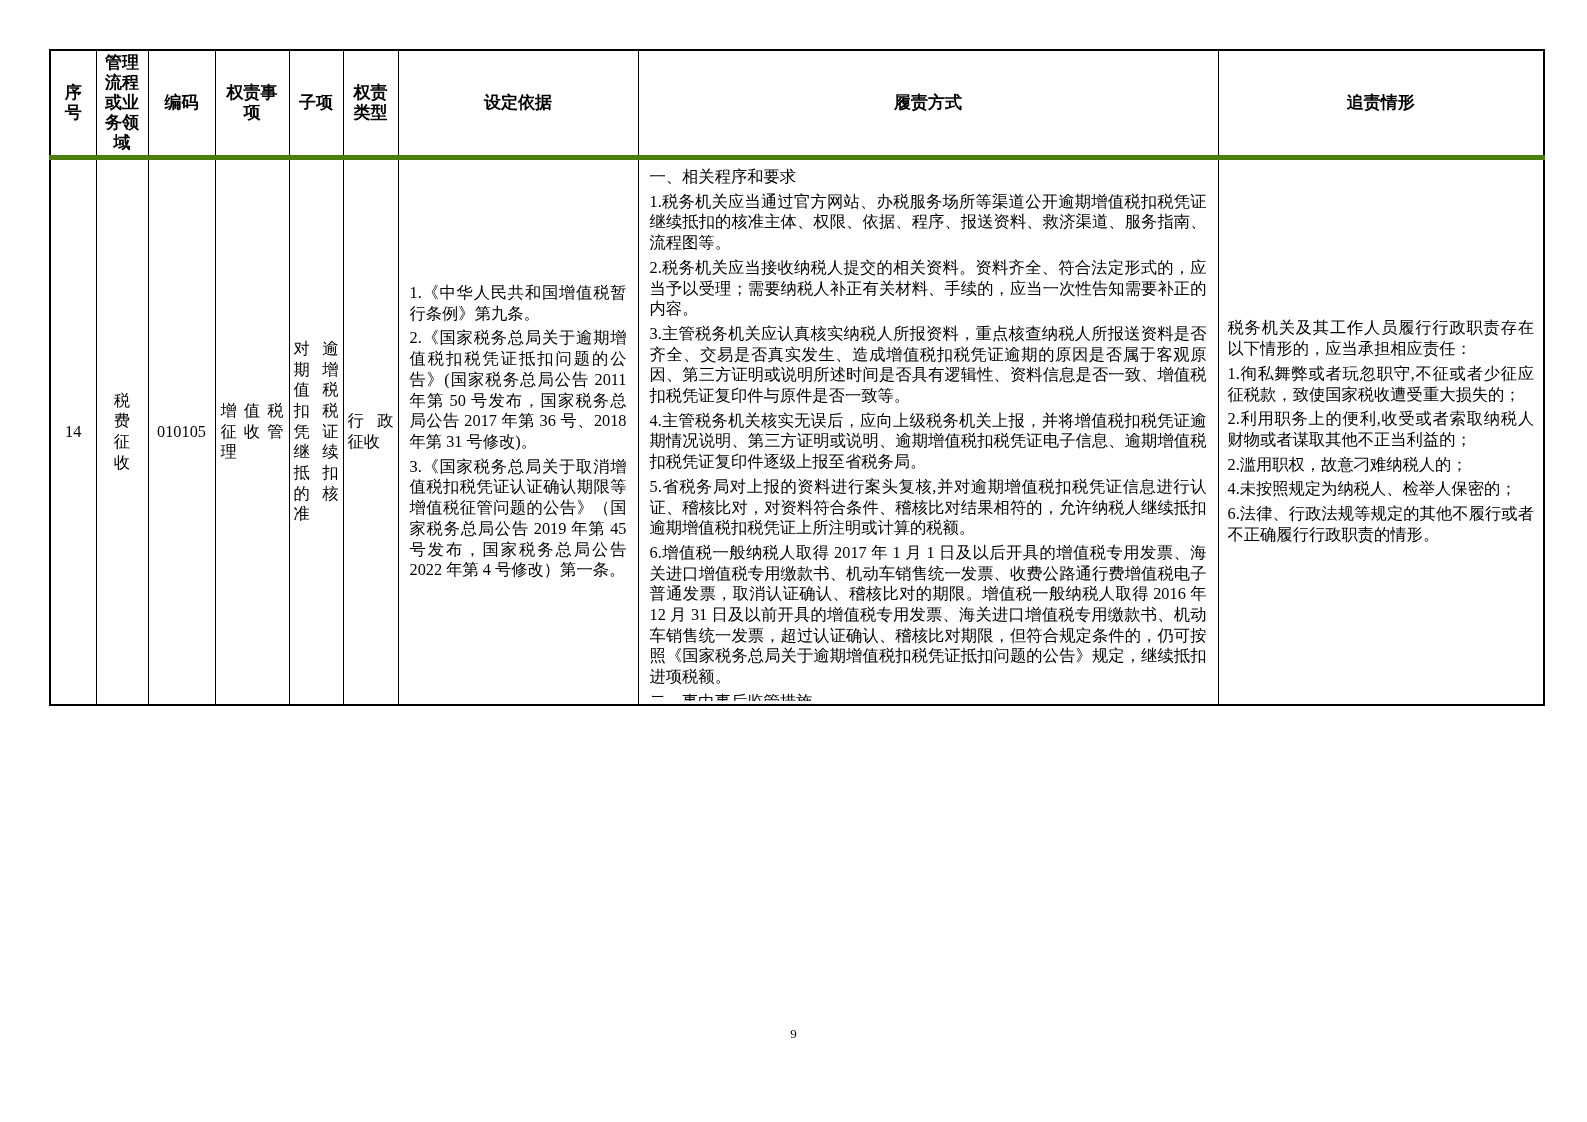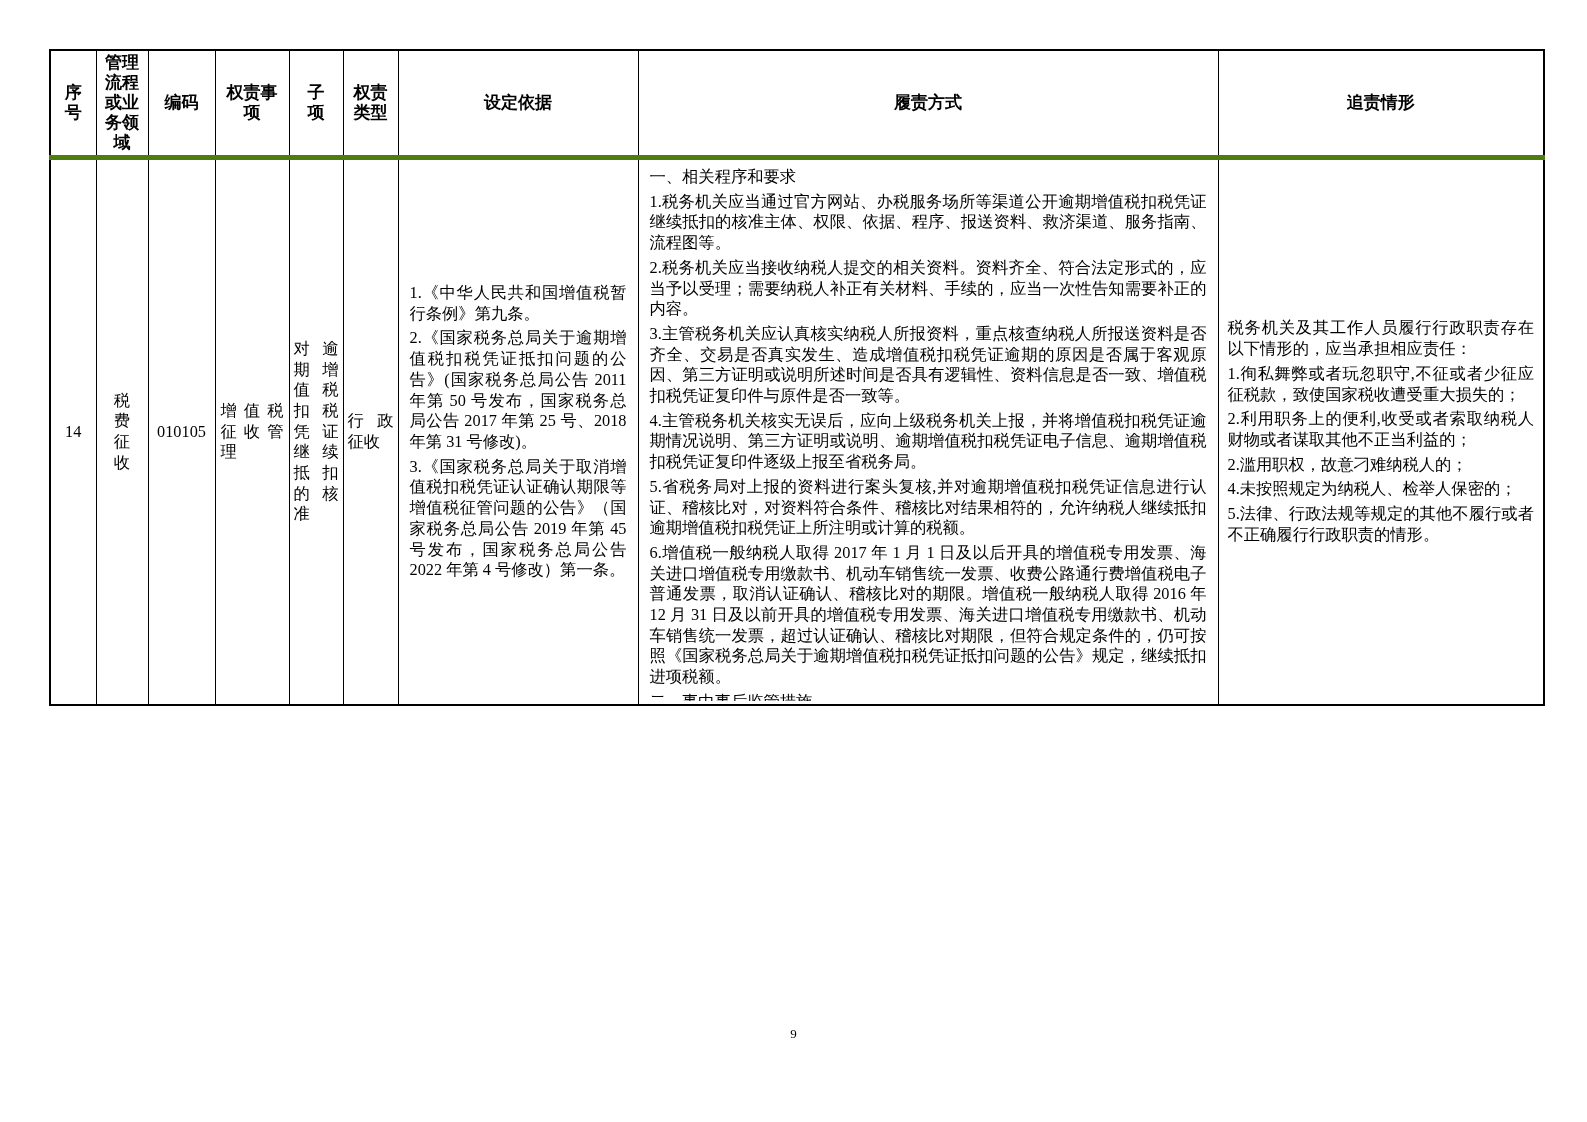--- a/index.html
+++ b/index.html
@@ -38,21 +38,21 @@
     line-height: 20px;
     text-align: center;
     vertical-align: middle;
     padding: 2px;
     border-bottom: 5px solid #4d7c0f;
   }
   th.h-serial { padding: 2px 8px; }
   th.h-area   { padding: 2px 6px; }
   th.h-code   { padding: 2px 6px; }
   th.h-matter { padding: 2px 8px; }
-  th.h-sub    { padding: 2px 10px; }
+  th.h-sub    { padding: 2px 1px; }
   th.h-type   { padding: 2px 8px; }
 
   .matrix td {
     font-size: 16.3px;
     line-height: 20.7px;
     vertical-align: middle;
     text-align: justify;
     text-justify: inter-character;
     padding: 2px 4px;
   }
@@ -114,21 +114,21 @@
         <td class="c-serial">14</td>
         <td class="c-area">税费征收</td>
         <td class="c-code">010105</td>
         <td class="c-matter">增值税征收管理</td>
         <td class="c-sub">对逾期增值税扣税凭证继续抵扣的核准</td>
         <td class="c-type">行政征收</td>
 
         <td class="c-basis">
           <div class="cellbox">
             <p>1.《中华人民共和国增值税暂行条例》第九条。</p>
-            <p>2.《国家税务总局关于逾期增值税扣税凭证抵扣问题的公告》(国家税务总局公告 2011 年第 50 号发布，国家税务总局公告 2017 年第 25 号、2018 年第 31 号修改)。</p>
+            <p>2.《国家税务总局关于逾期增值税扣税凭证抵扣问题的公告》(国家税务总局公告 2011 年第 50 号发布，国家税务总局公告 2017 年第 36 号、2018 年第 31 号修改)。</p>
             <p>3.《国家税务总局关于取消增值税扣税凭证认证确认期限等增值税征管问题的公告》（国家税务总局公告 2019 年第 45 号发布，国家税务总局公告 2022 年第 4 号修改）第一条。</p>
           </div>
         </td>
 
         <td class="c-duty">
           <div class="cellbox">
             <p>一、相关程序和要求</p>
             <p>1.税务机关应当通过官方网站、办税服务场所等渠道公开逾期增值税扣税凭证继续抵扣的核准主体、权限、依据、程序、报送资料、救济渠道、服务指南、流程图等。</p>
             <p>2.税务机关应当接收纳税人提交的相关资料。资料齐全、符合法定形式的，应当予以受理；需要纳税人补正有关材料、手续的，应当一次性告知需要补正的内容。</p>
             <p>3.主管税务机关应认真核实纳税人所报资料，重点核查纳税人所报送资料是否齐全、交易是否真实发生、造成增值税扣税凭证逾期的原因是否属于客观原因、第三方证明或说明所述时间是否具有逻辑性、资料信息是否一致、增值税扣税凭证复印件与原件是否一致等。</p>
@@ -140,21 +140,21 @@
           </div>
         </td>
 
         <td class="c-account">
           <div class="cellbox">
             <p>税务机关及其工作人员履行行政职责存在以下情形的，应当承担相应责任：</p>
             <p>1.徇私舞弊或者玩忽职守,不征或者少征应征税款，致使国家税收遭受重大损失的；</p>
             <p>2.利用职务上的便利,收受或者索取纳税人财物或者谋取其他不正当利益的；</p>
             <p>2.滥用职权，故意刁难纳税人的；</p>
             <p>4.未按照规定为纳税人、检举人保密的；</p>
-            <p>5.法律、行政法规等规定的其他不履行或者不正确履行行政职责的情形。</p>
+            <p>6.法律、行政法规等规定的其他不履行或者不正确履行行政职责的情形。</p>
           </div>
         </td>
       </tr>
     </tbody>
   </table>
 
   <div class="page-number">9</div>
 
 </div>
 

